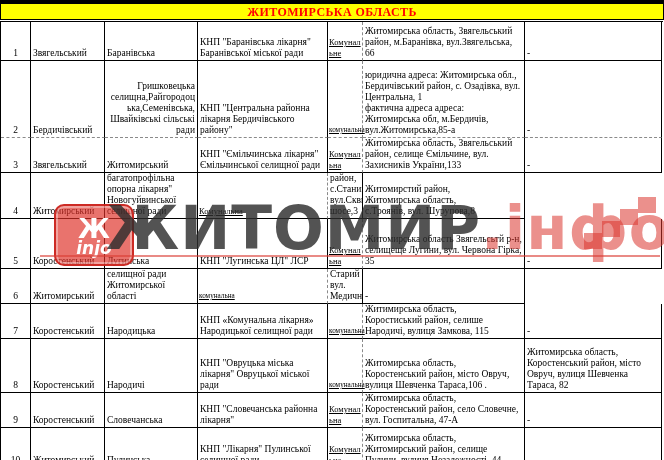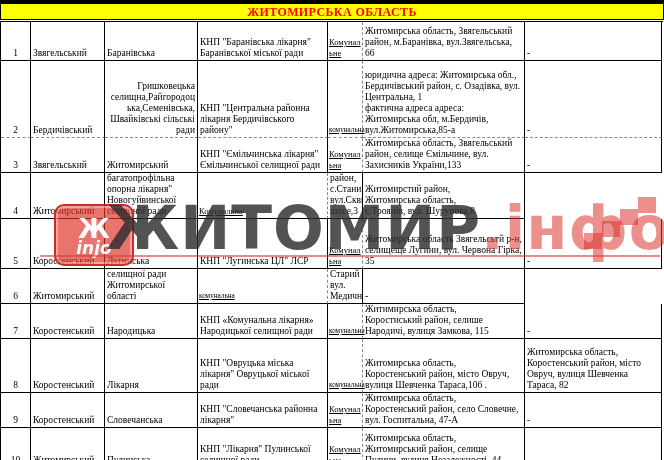--- a/index.html
+++ b/index.html
@@ -115,21 +115,21 @@
       <div class="cell c2">Народицька</div>
       <div class="cell c3">КНП «Комунальна лікарня» Народицької селищної ради</div>
       <div class="cell c4 shrink">комунальна</div>
       <div class="cell c5">Житимирська область,
 Коростиський район, селише Народичі, вулиця Замкова, 115</div>
       <div class="cell c6">-</div>
     </div>
     <div class="row" style="height: 54px;">
       <div class="cell c0">8</div>
       <div class="cell c1">Коростенський</div>
-      <div class="cell c2">Лікарня</div>
+      <div class="cell c2">Народичі</div>
       <div class="cell c3">КНП "Овруцька міська лікарня" Овруцької міської ради</div>
       <div class="cell c4 shrink">комунальна</div>
       <div class="cell c5">Житомирська область,
 Коростенський район, місто Овруч, вулиця Шевченка Тараса,106 .</div>
       <div class="cell c6">Житомирська область,
 Коростенський район, місто Овруч, вулиця Шевченка Тараса, 82</div>
     </div>
     <div class="row" style="height: 35px;">
       <div class="cell c0">9</div>
       <div class="cell c1">Коростенський</div>

